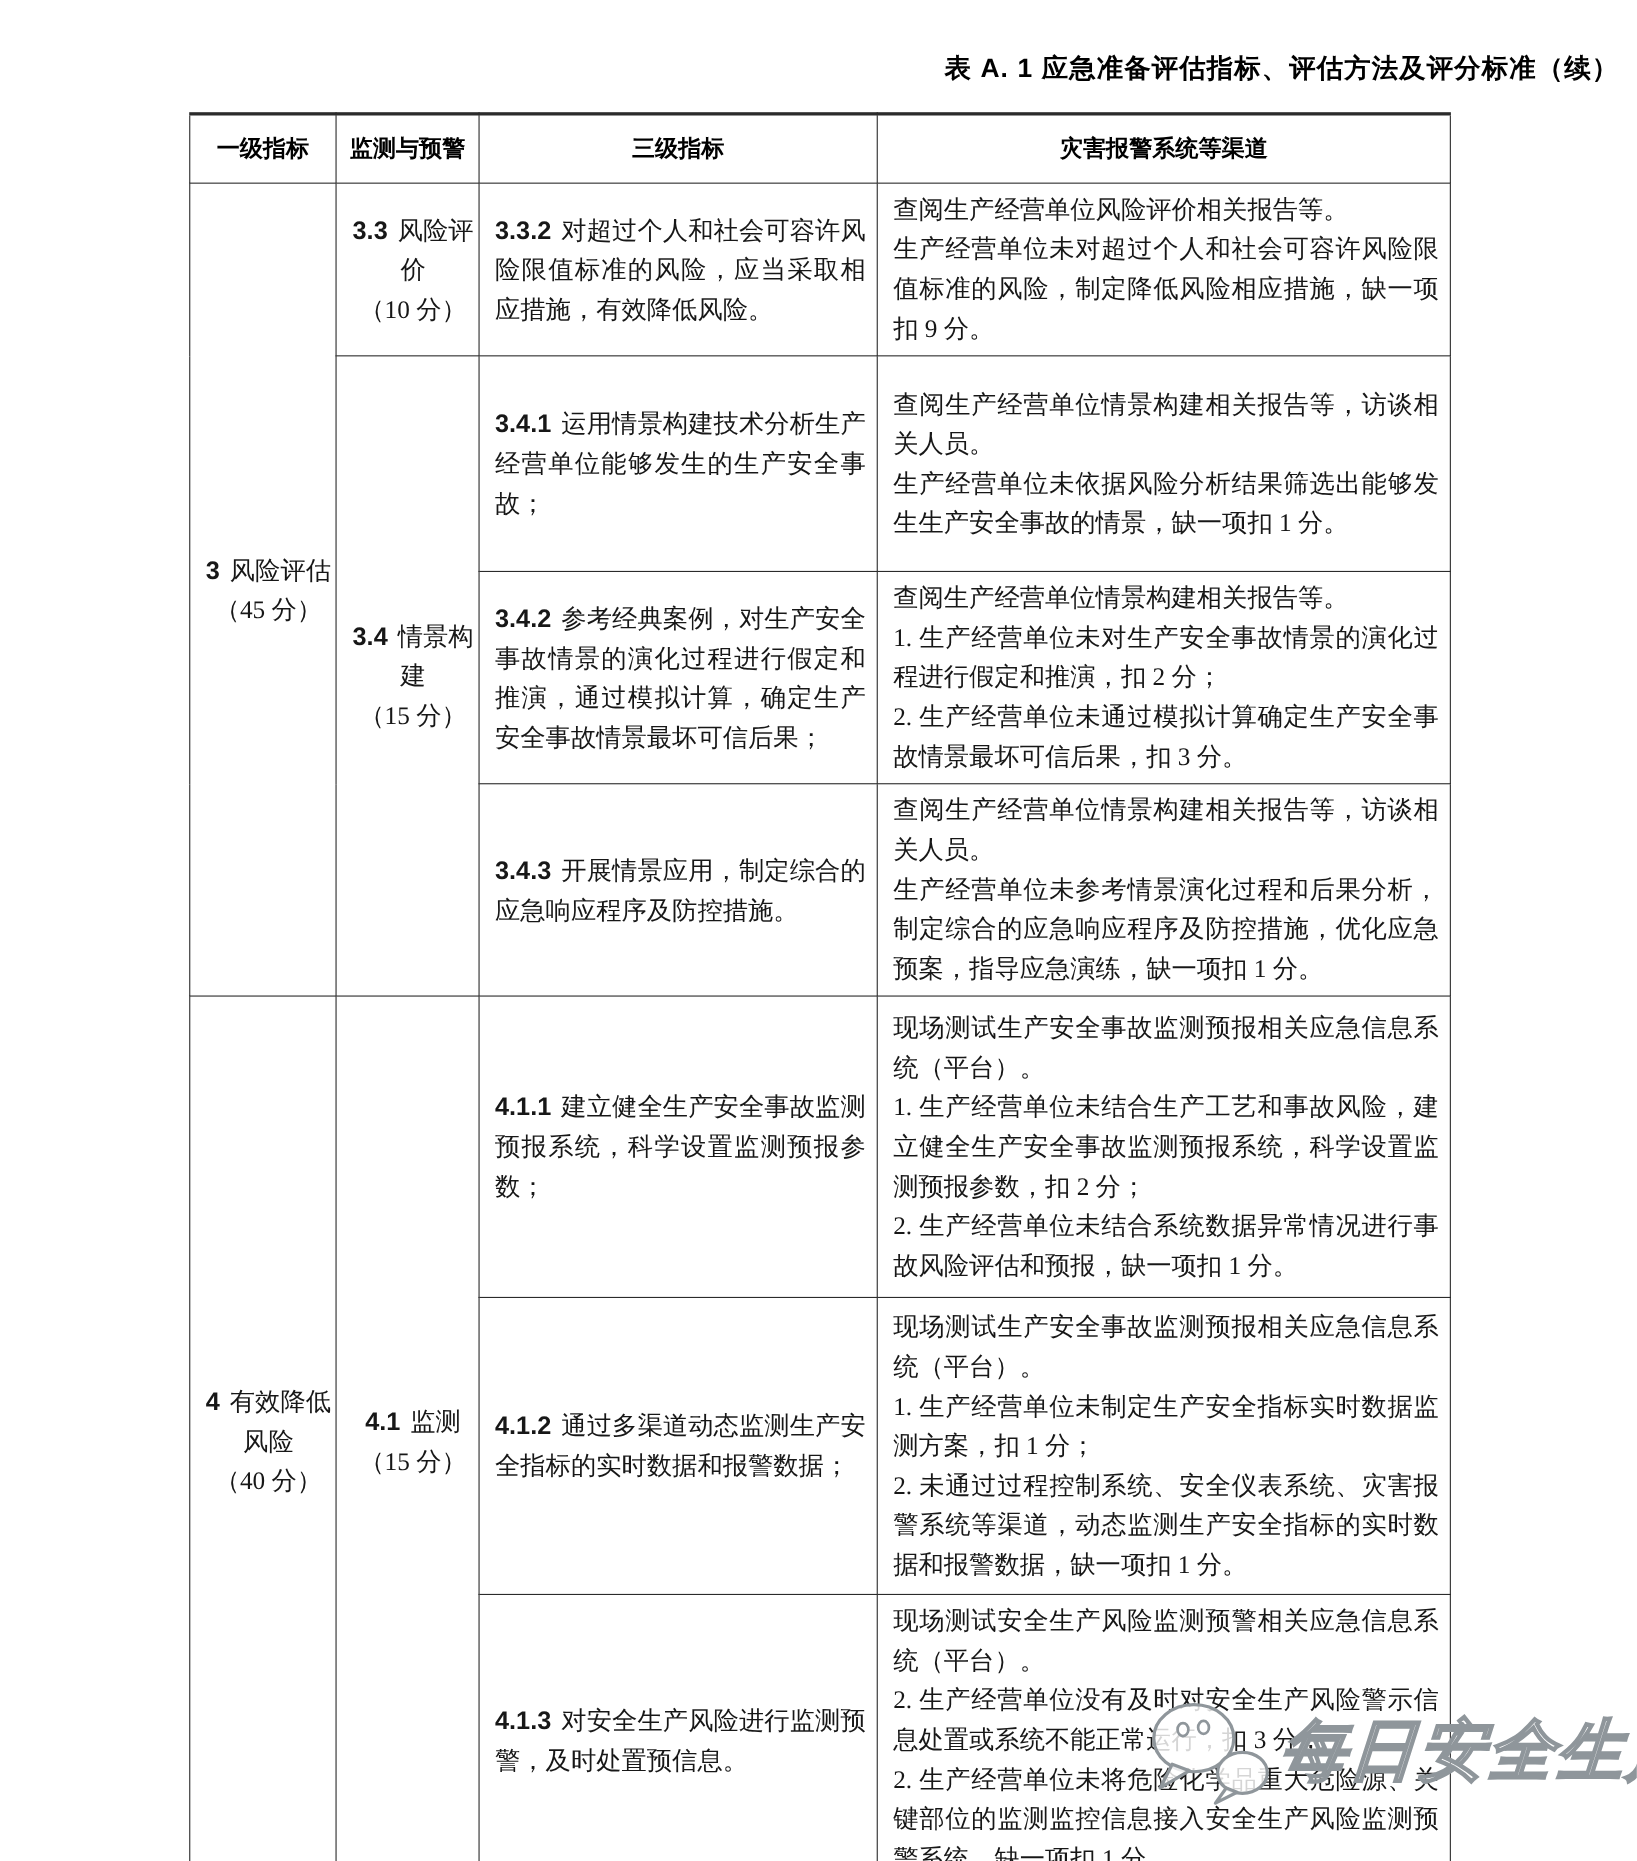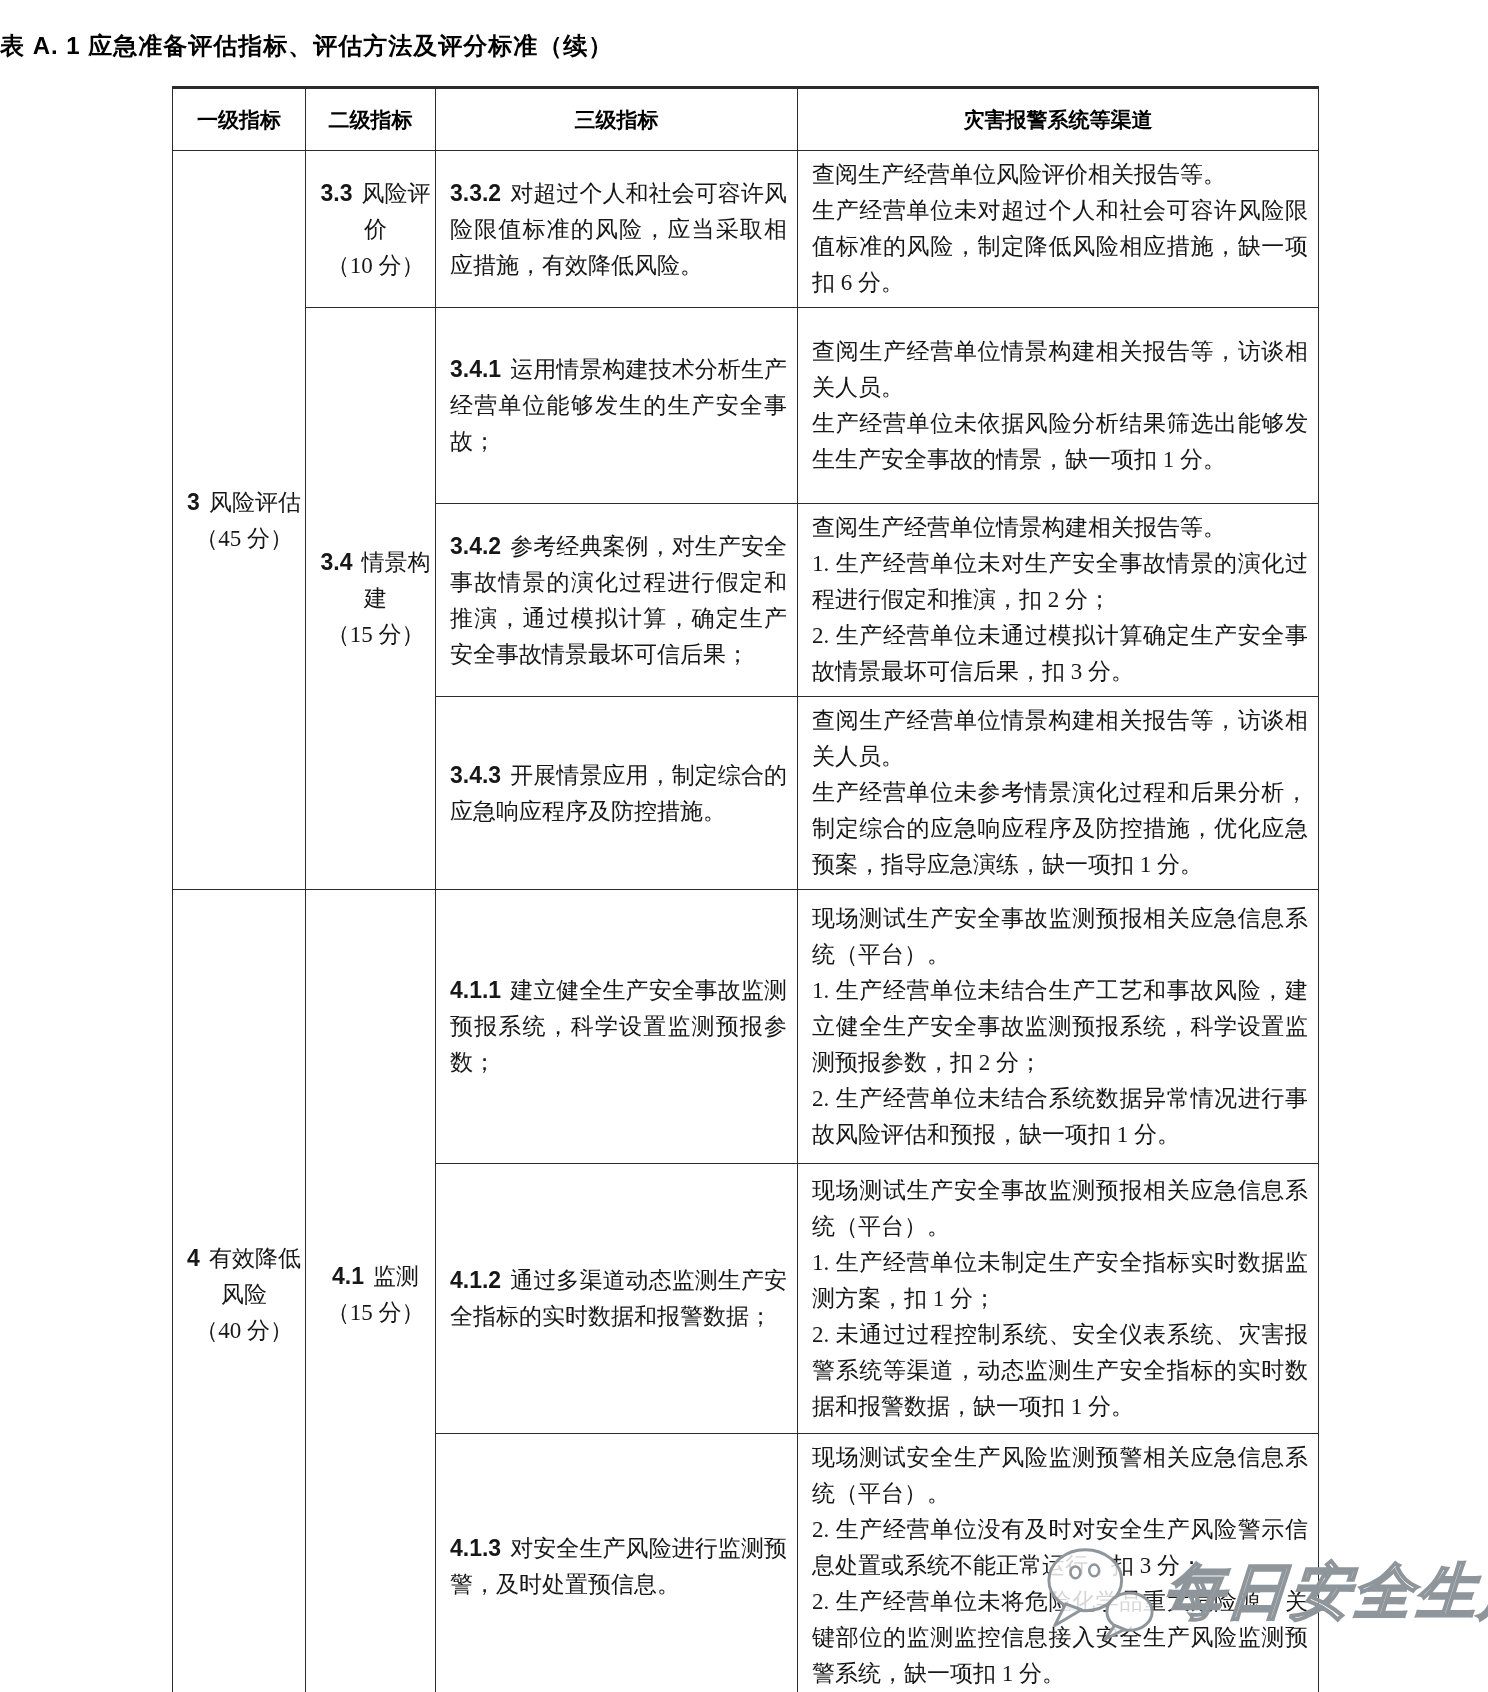--- a/index.html
+++ b/index.html
@@ -5,23 +5,23 @@
   html, body {
     margin: 0; padding: 0;
     width: 1488px; height: 1692px;
     background: #ffffff;
     overflow: hidden;
     position: relative;
     font-family: "Liberation Serif", "DejaVu Serif", serif;
     color: #171717;
   }
   .title {
-    margin: 0;
+    margin: 16px;
     padding-top: 30px;
-    text-align: left;
+    text-align: right;
     font-family: "Liberation Sans", "DejaVu Sans", sans-serif;
     font-weight: bold;
     font-size: 24px;
     letter-spacing: 1px;
     color: #000;
   }
   table.eval {
     border-collapse: collapse;
     table-layout: fixed;
     width: 1146px;
@@ -119,41 +119,41 @@
 <table class="eval">
   <colgroup>
     <col style="width:133px">
       <col style="width:130px">
       <col style="width:362px">
       <col style="width:521px">
   </colgroup>
   <thead>
     <tr>
       <th>一级指标</th>
-      <th>二级指标</th>
+      <th>监测与预警</th>
       <th>三级指标</th>
       <th>灾害报警系统等渠道</th>
     </tr>
   </thead>
   <tbody>
     <tr class="r1">
       <td class="lvl" rowspan="4">
         <div><span class="num">3</span><span>风险评估</span></div>
         <div class="score">（45 分）</div>
       </td>
       <td class="lvl">
         <div><span class="num">3.3</span><span>风险评价</span></div>
         <div class="score">（10 分）</div>
       </td>
       <td class="ind">
         <span class="num">3.3.2</span><span>对超过个人和社会可容许风险限值标准的风险，应当采取相应措施，有效降低风险。</span>
       </td>
       <td class="mth">
         <p>查阅生产经营单位风险评价相关报告等。</p>
-        <p>生产经营单位未对超过个人和社会可容许风险限值标准的风险，制定降低风险相应措施，缺一项扣 6 分。</p>
+        <p>生产经营单位未对超过个人和社会可容许风险限值标准的风险，制定降低风险相应措施，缺一项扣 9 分。</p>
       </td>
     </tr>
     <tr class="r2">
       <td class="lvl" rowspan="3">
         <div><span class="num">3.4</span><span>情景构建</span></div>
         <div class="score">（15 分）</div>
       </td>
       <td class="ind">
         <span class="num">3.4.1</span><span>运用情景构建技术分析生产经营单位能够发生的生产安全事故；</span>
       </td>

